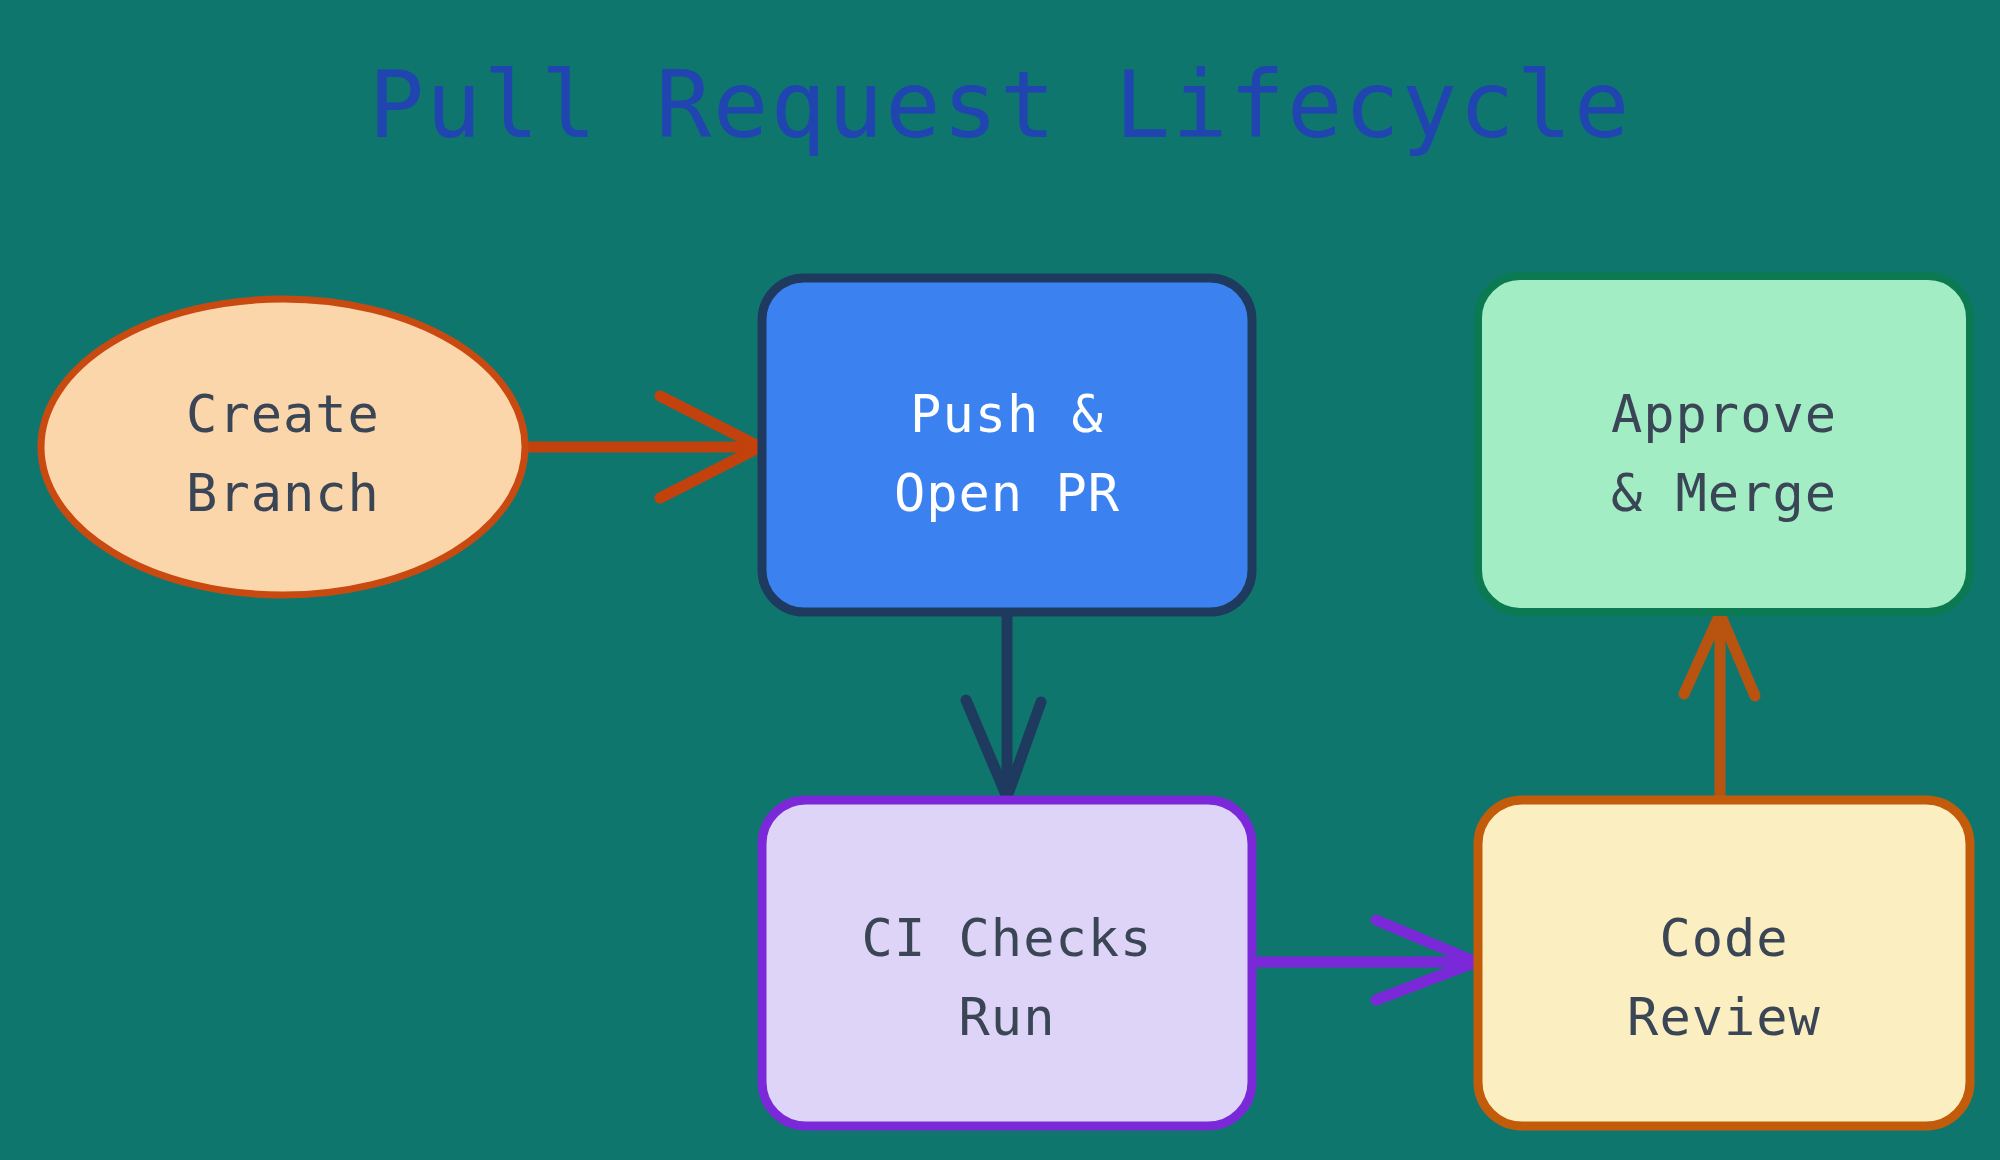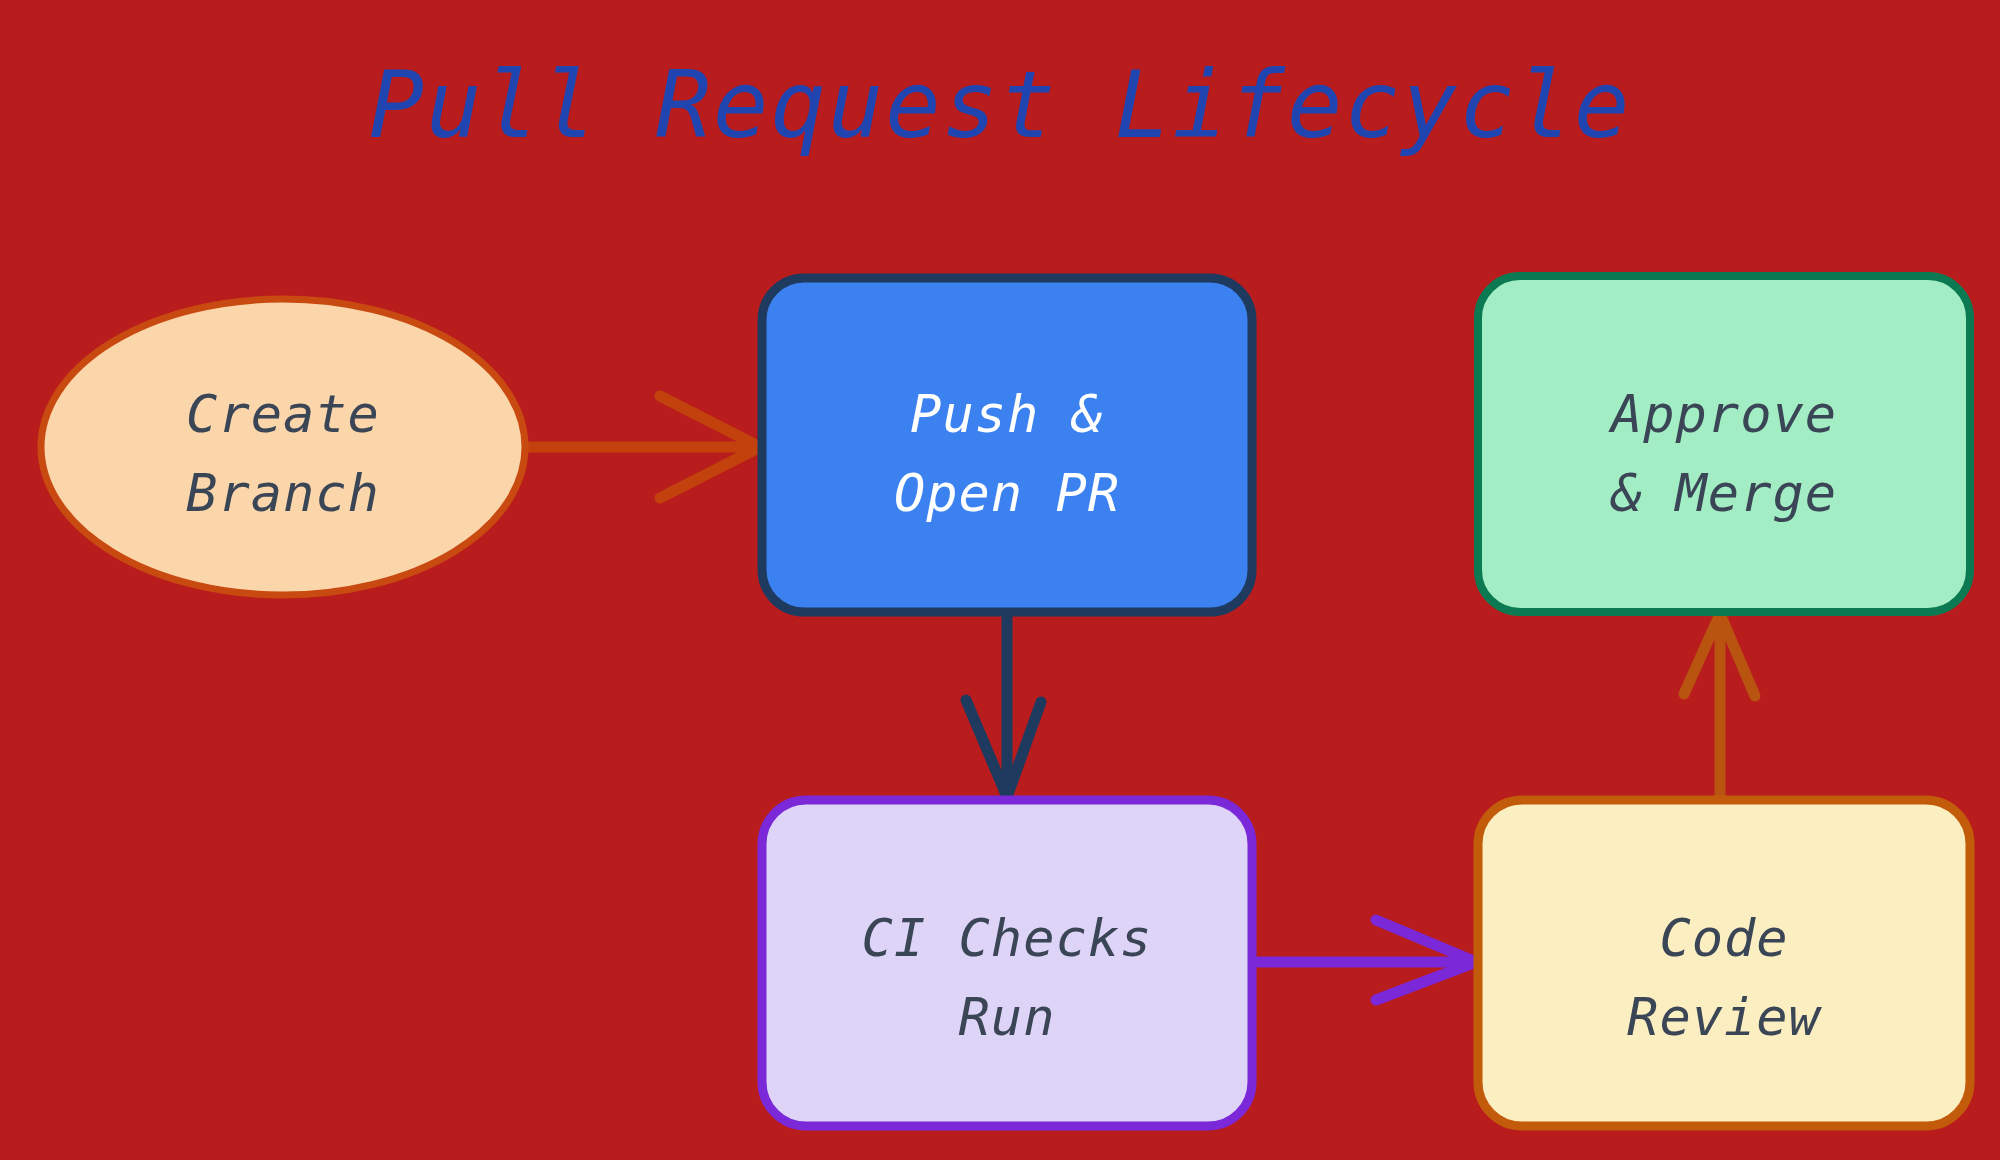--- a/index.html
+++ b/index.html
@@ -10,22 +10,21 @@
   body {
     width: 2000px;
     height: 1160px;
     overflow: hidden;
     font-family: "DejaVu Sans Mono", monospace;
   }
   #diagram-root {
     position: relative;
     width: 2000px;
     height: 1160px;
-    background: #b91c1c;
-    font-style: italic;
+    background: #0f766e;
   }
   svg.canvas {
     position: absolute;
     top: 0;
     left: 0;
     width: 2000px;
     height: 1160px;
     display: block;
   }
   .node-label {

